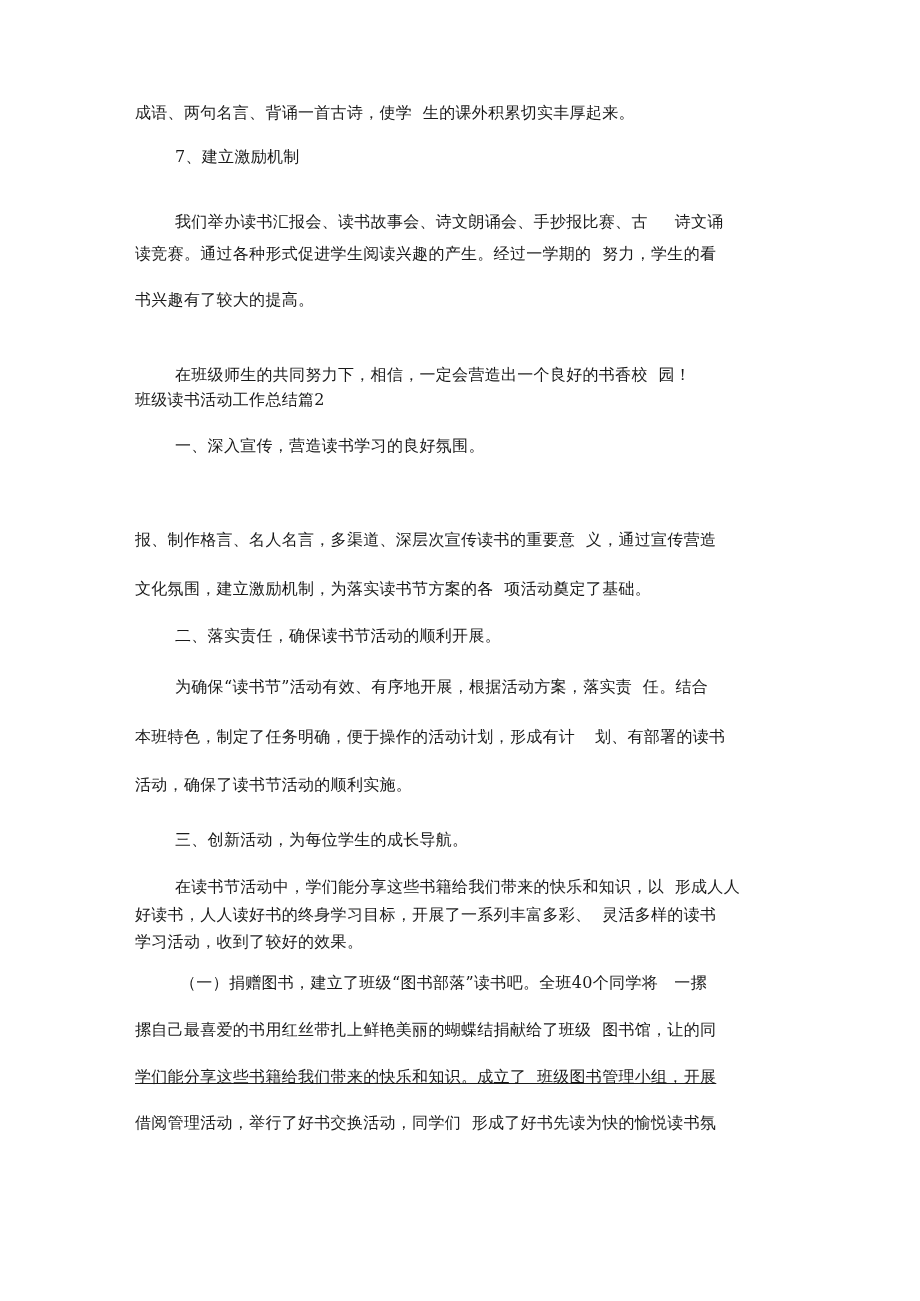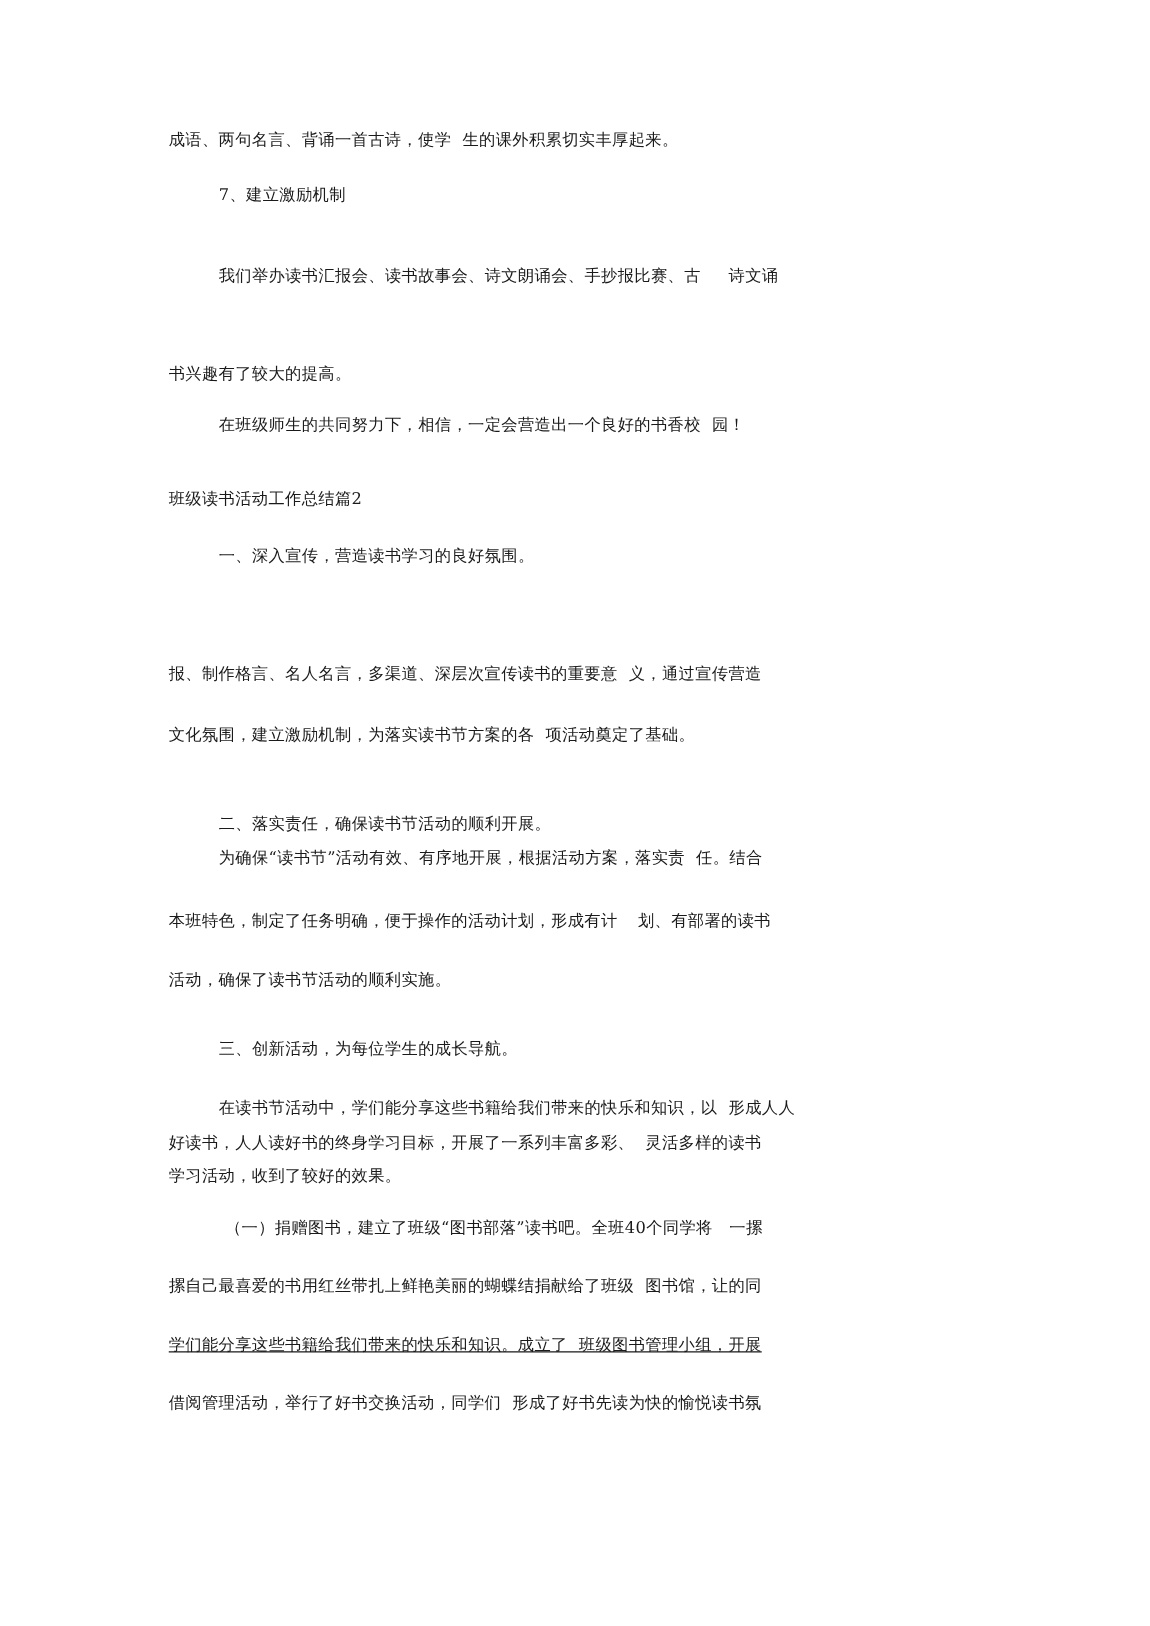--- a/index.html
+++ b/index.html
@@ -18,42 +18,43 @@
   .page {
     position: absolute;
     left: 0; top: 0;
     width: 920px;
     height: 1301px;
     background: #ffffff;
   }
   .line {
     position: absolute;
     left: 135px;
-    font-size: 13px;
+    font-size: 16px;
     line-height: 22px;
     white-space: pre;
     letter-spacing: 0.3px;
   }
   .indent { left: 175px; }
   .heading { left: 135px; }
 </style>
 </head>
 <body>
 
 <div class="page">
   <div class="line" style="top:102px;">成语、两句名言、背诵一首古诗，使学  生的课外积累切实丰厚起来。</div>
   <div class="line indent" style="top:146px;">7、建立激励机制</div>
   <div class="line indent" style="top:185px;margin-top:26px;">我们举办读书汇报会、读书故事会、诗文朗诵会、手抄报比赛、古     诗文诵</div>
+  <div class="line" style="top:243px;">读竞赛。通过各种形式促进学生阅读兴趣的产生。经过一学期的  努力，学生的看</div>
   <div class="line" style="top:289px;">书兴趣有了较大的提高。</div>
-  <div class="line indent" style="top:330px;">在班级师生的共同努力下，相信，一定会营造出一个良好的书香校  园！</div>
+  <div class="line indent" style="top:364px;">在班级师生的共同努力下，相信，一定会营造出一个良好的书香校  园！</div>
   <div class="line heading" style="top:389px;">班级读书活动工作总结篇2</div>
   <div class="line indent" style="top:435px;">一、深入宣传，营造读书学习的良好氛围。</div>
   <div class="line" style="top:529px;">报、制作格言、名人名言，多渠道、深层次宣传读书的重要意  义，通过宣传营造</div>
   <div class="line" style="top:578px;">文化氛围，建立激励机制，为落实读书节方案的各  项活动奠定了基础。</div>
-  <div class="line indent" style="top:649px;">二、落实责任，确保读书节活动的顺利开展。</div>
+  <div class="line indent" style="top:625px;">二、落实责任，确保读书节活动的顺利开展。</div>
   <div class="line indent" style="top:676px;">为确保“读书节”活动有效、有序地开展，根据活动方案，落实责  任。结合</div>
   <div class="line" style="top:727px;font-family:Liberation Mono, monospace;">本班特色，制定了任务明确，便于操作的活动计划，形成有计  划、有部署的读书</div>
   <div class="line" style="top:774px;">活动，确保了读书节活动的顺利实施。</div>
   <div class="line indent" style="top:829px;">三、创新活动，为每位学生的成长导航。</div>
   <div class="line indent" style="top:876px;">在读书节活动中，学们能分享这些书籍给我们带来的快乐和知识，以  形成人人</div>
   <div class="line" style="top:904px;">好读书，人人读好书的终身学习目标，开展了一系列丰富多彩、  灵活多样的读书</div>
   <div class="line" style="top:931px;">学习活动，收到了较好的效果。</div>
   <div class="line indent" style="top:972px; left:180px;">（一）捐赠图书，建立了班级“图书部落”读书吧。全班40个同学将   一摞</div>
   <div class="line" style="top:1019px;">摞自己最喜爱的书用红丝带扎上鲜艳美丽的蝴蝶结捐献给了班级  图书馆，让的同</div>
   <div class="line" style="top:1066px;text-decoration:underline;">学们能分享这些书籍给我们带来的快乐和知识。成立了  班级图书管理小组，开展</div>

